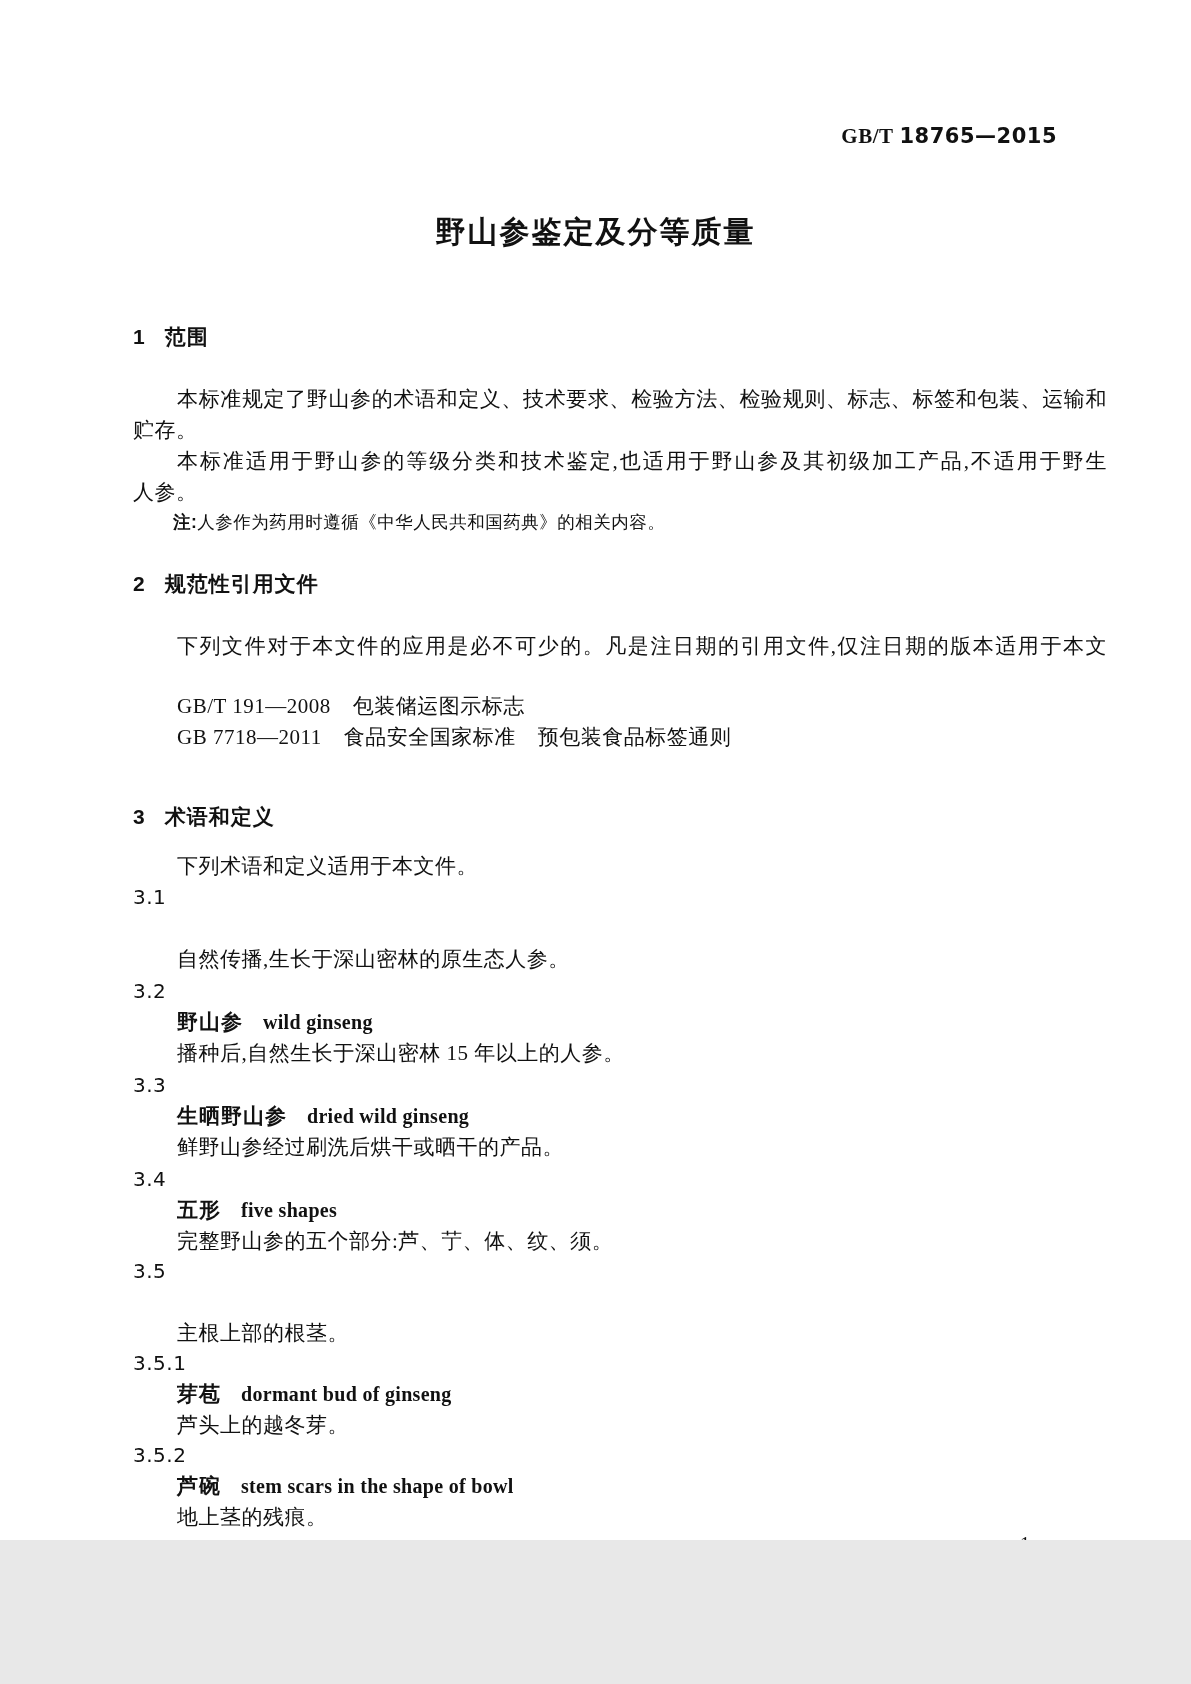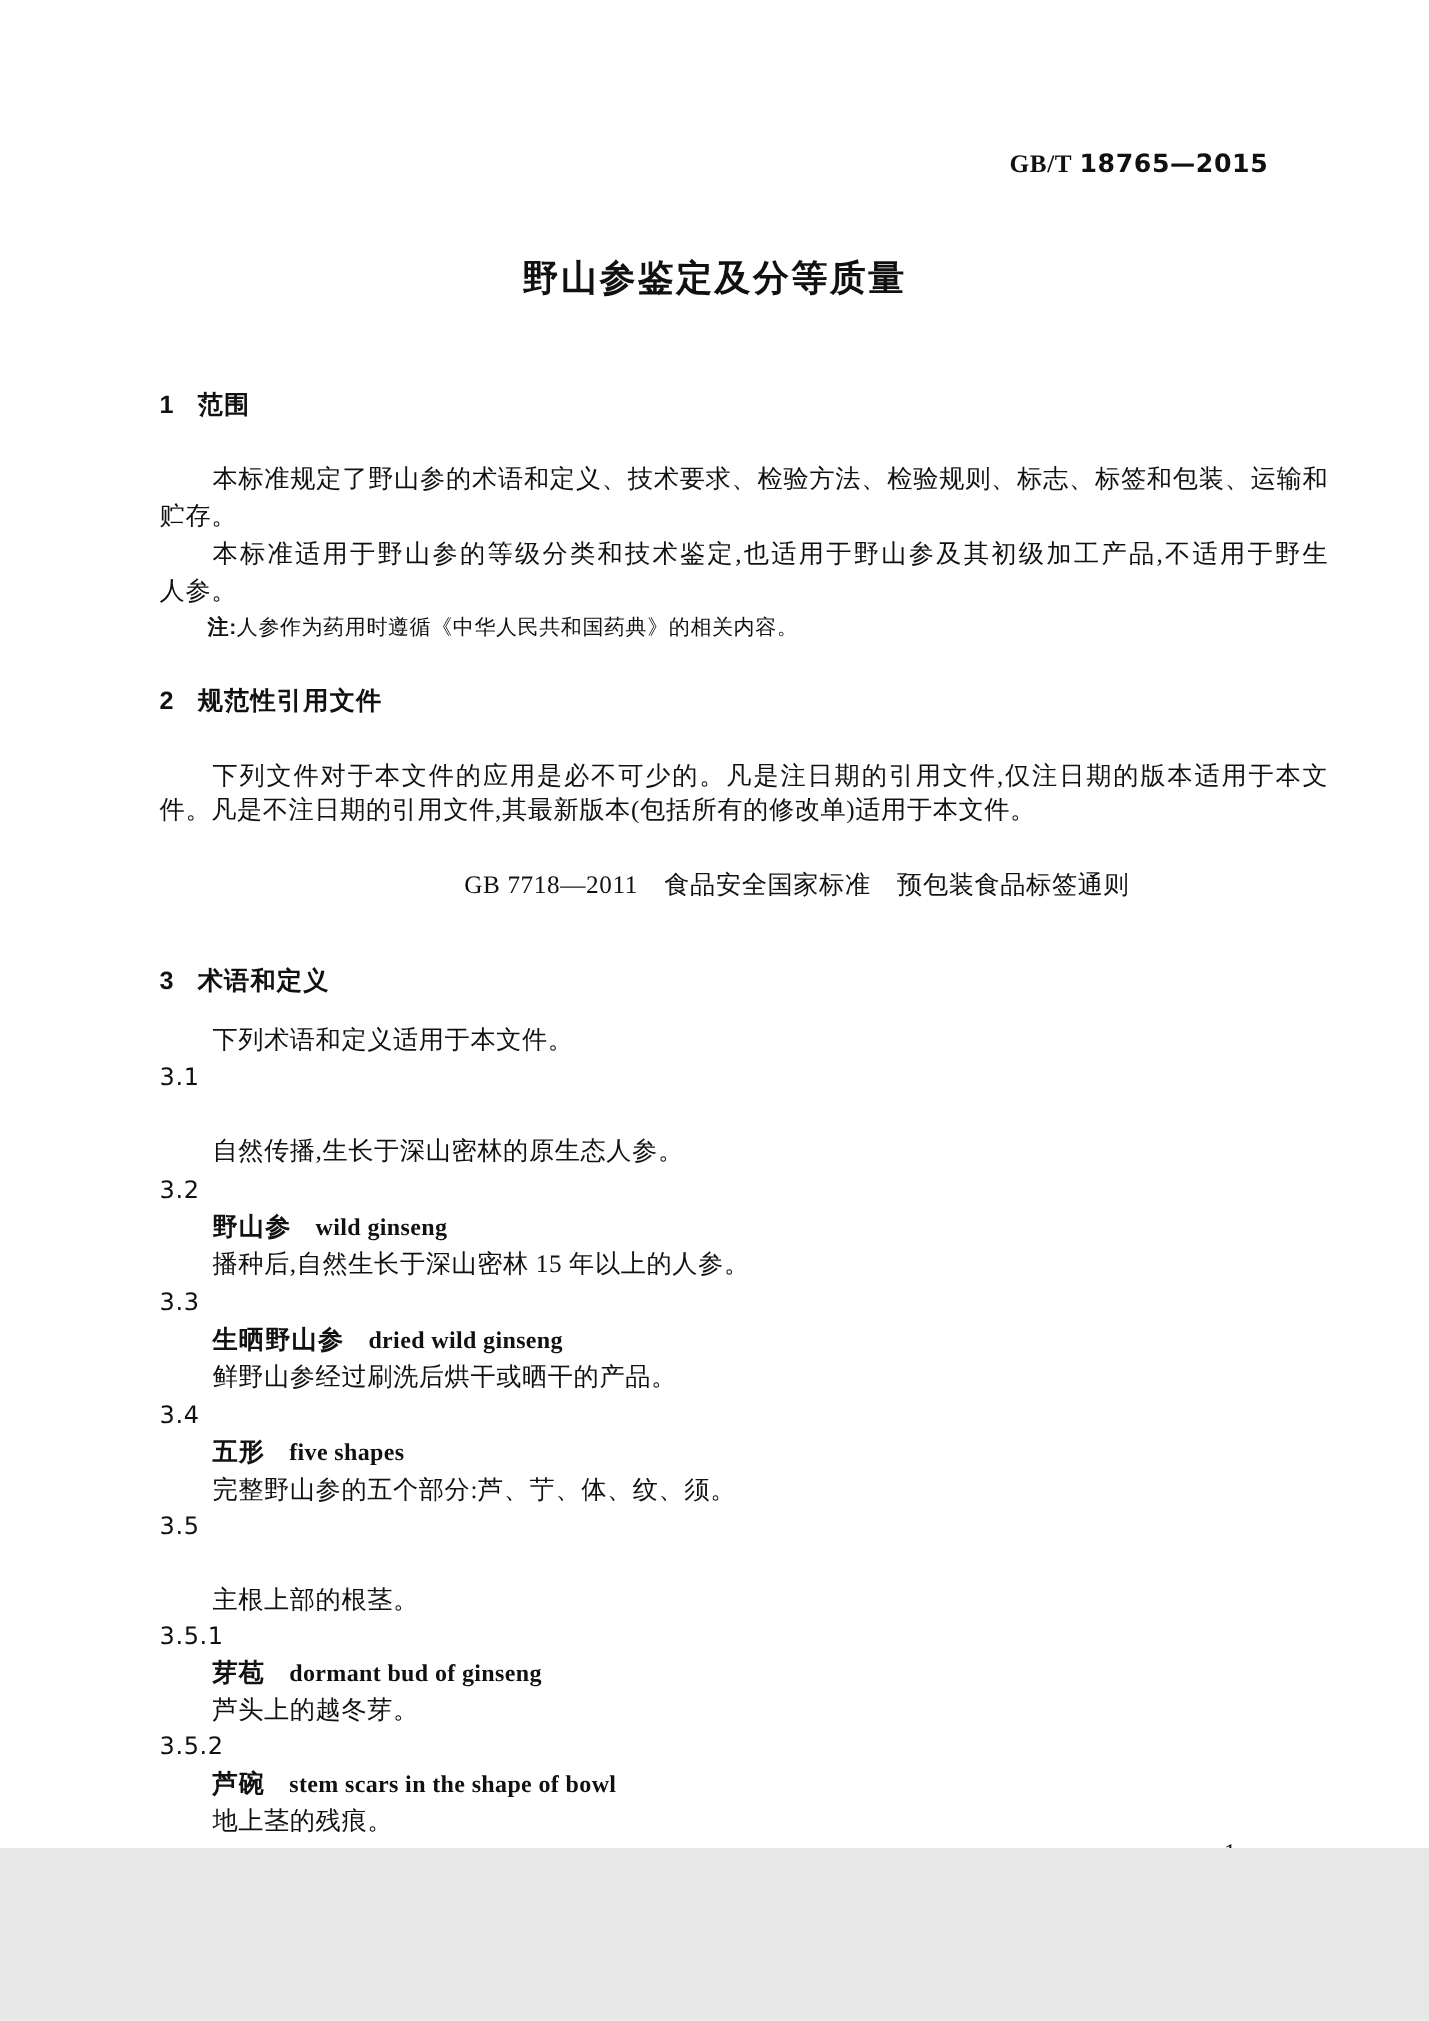--- a/index.html
+++ b/index.html
@@ -92,23 +92,25 @@
 
   <div class="abs line note-line" style="top:512px;">
     <span class="note-label">注:</span><span class="note-text">人参作为药用时遵循《中华人民共和国药典》的相关内容。</span>
   </div>
 
   <div class="abs sec-heading" style="top:570px;">
     <span class="sec-num">2</span><span class="sec-label">规范性引用文件</span>
   </div>
 
   <div class="abs line wrapline justify indent2" style="top:633px;">下列文件对于本文件的应用是必不可少的。凡是注日期的引用文件,仅注日期的版本适用于本文</div>
-  <div class="abs line" style="top:662px;">件。凡是不注日期的引用文件,其最新版本(包括所有的修改单)适用于本文件。</div>
 
-  <div class="abs line ref-line" style="top:724px;text-align:center;">
+  <div class="abs line ref-line" style="top:693px;">
+    <span>GB/T 191—2008</span><span class="ref-gap">包装储运图示标志</span>
+  </div>
+  <div class="abs line ref-line" style="top:724px;">
     <span>GB 7718—2011</span><span class="ref-gap">食品安全国家标准</span><span class="ref-gap">预包装食品标签通则</span>
   </div>
 
   <div class="abs sec-heading" style="top:803px;">
     <span class="sec-num">3</span><span class="sec-label">术语和定义</span>
   </div>
 
   <div class="abs line indent2" style="top:853px;">下列术语和定义适用于本文件。</div>
 
   <div class="abs line clause-num" style="top:885px;">3.1</div>

